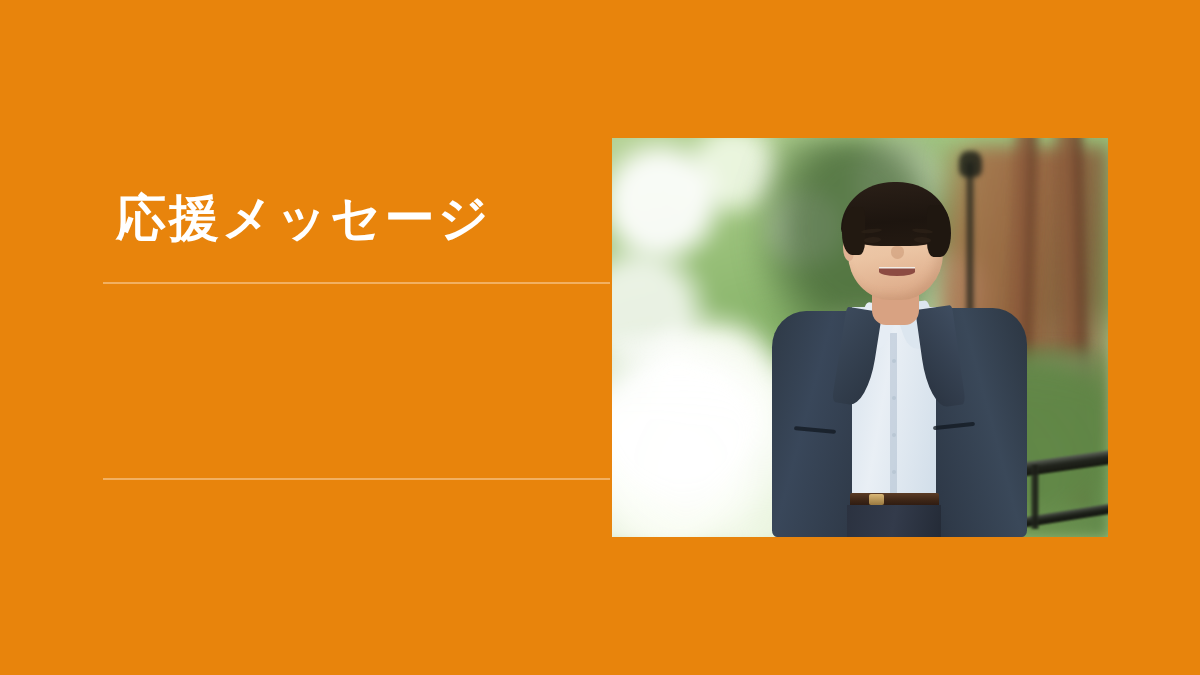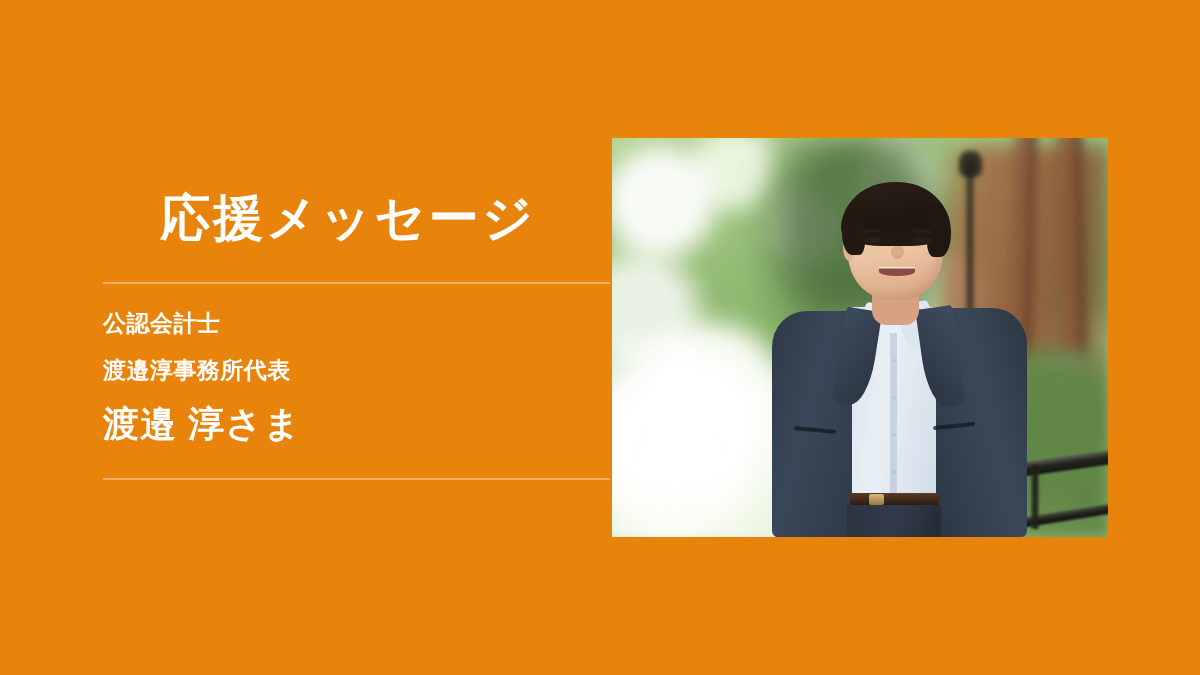--- a/index.html
+++ b/index.html
@@ -18,24 +18,23 @@
     position: relative;
     width: 1200px;
     height: 675px;
     background: #E8840C;
     overflow: hidden;
   }
 
   
   .text-col {
     position: absolute;
-    left: 93px;
+    left: 116px;
     top: 190px;
     width: 510px;
-    text-align: center;
   }
 
   .slide-title {
     font-size: 50px;
     font-weight: 700;
     color: #FFFFFF;
     letter-spacing: 0.06em;
     line-height: 1.15;
     margin: 0;
     white-space: nowrap;
@@ -493,25 +492,20 @@
 <body>
 
 <div id="slide">
 
   <div class="text-col">
     <h1 class="slide-title">応援メッセージ</h1>
   </div>
 
   <hr class="rule rule-top">
 
-  <div class="credit-block">
-    <p class="credit-line">公認会計士</p>
-    <p class="credit-line">渡邉淳事務所代表</p>
-    <p class="credit-name">渡邉 淳さま</p>
-  </div>
 
   <hr class="rule rule-bottom">
 
   <div class="photo-frame">
     <div class="photo-scene">
 
       <div class="bg-foliage"></div>
       <div class="bg-dark-mass"></div>
       <div class="bg-building"></div>
       <div class="trunk trunk-a"></div>

